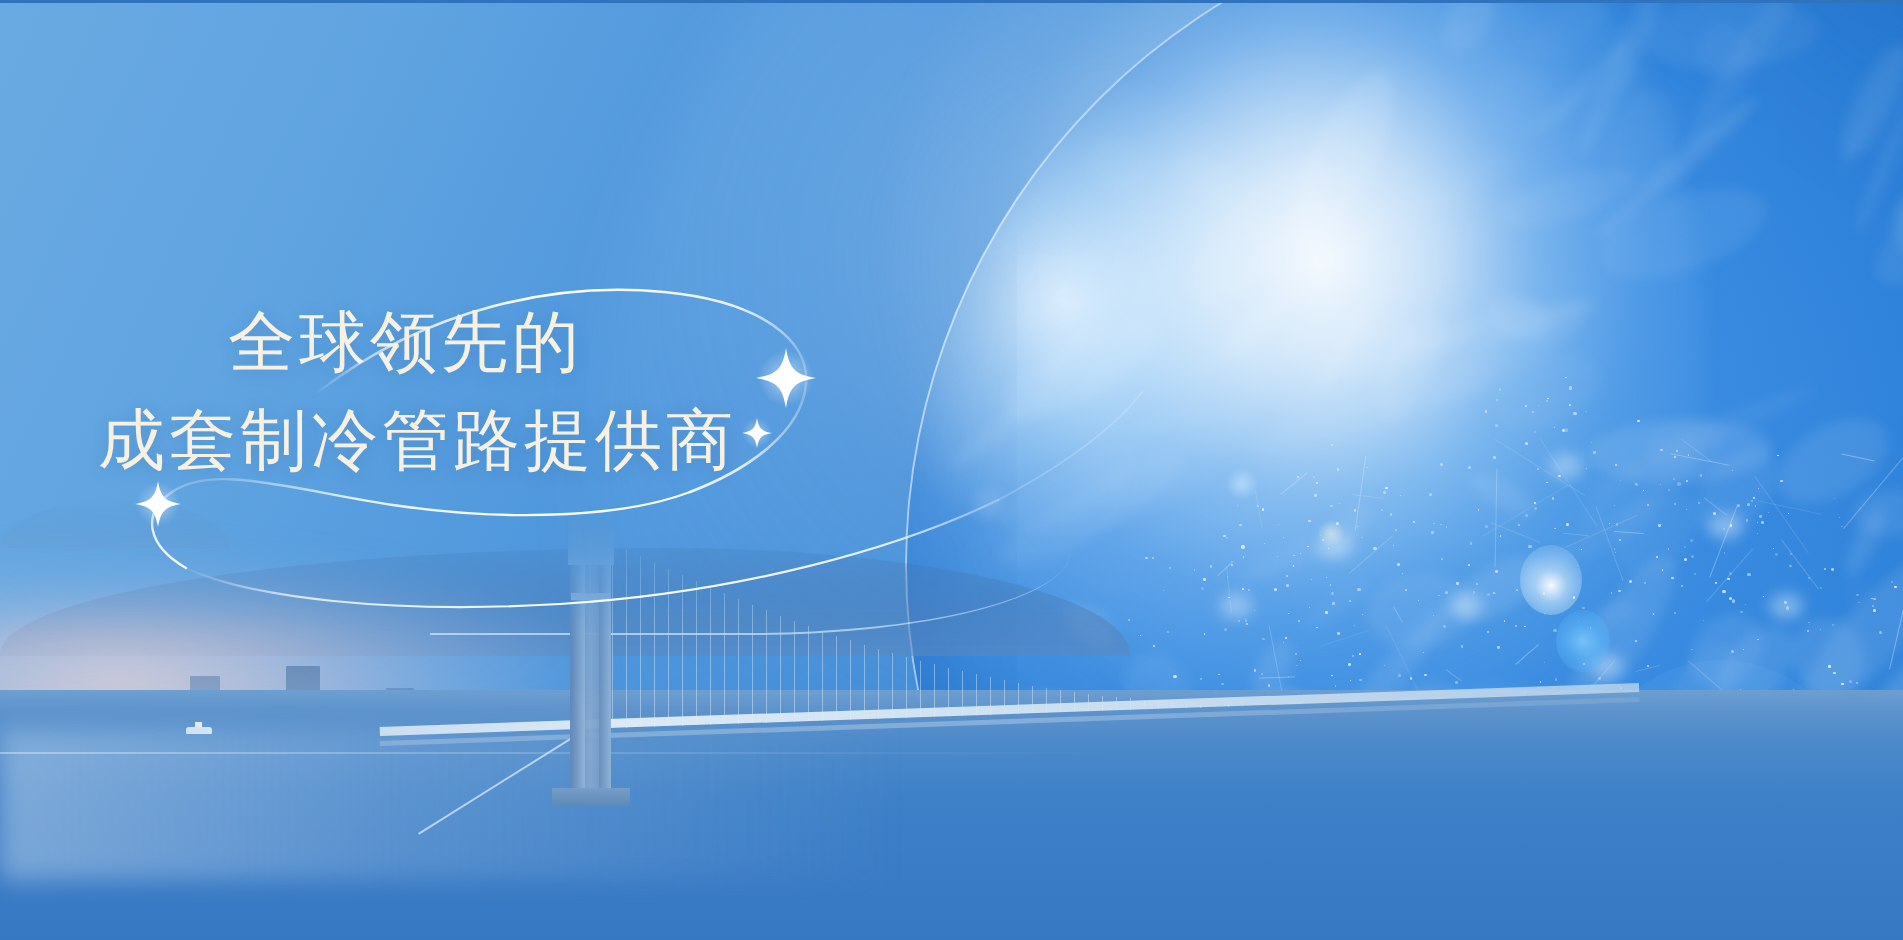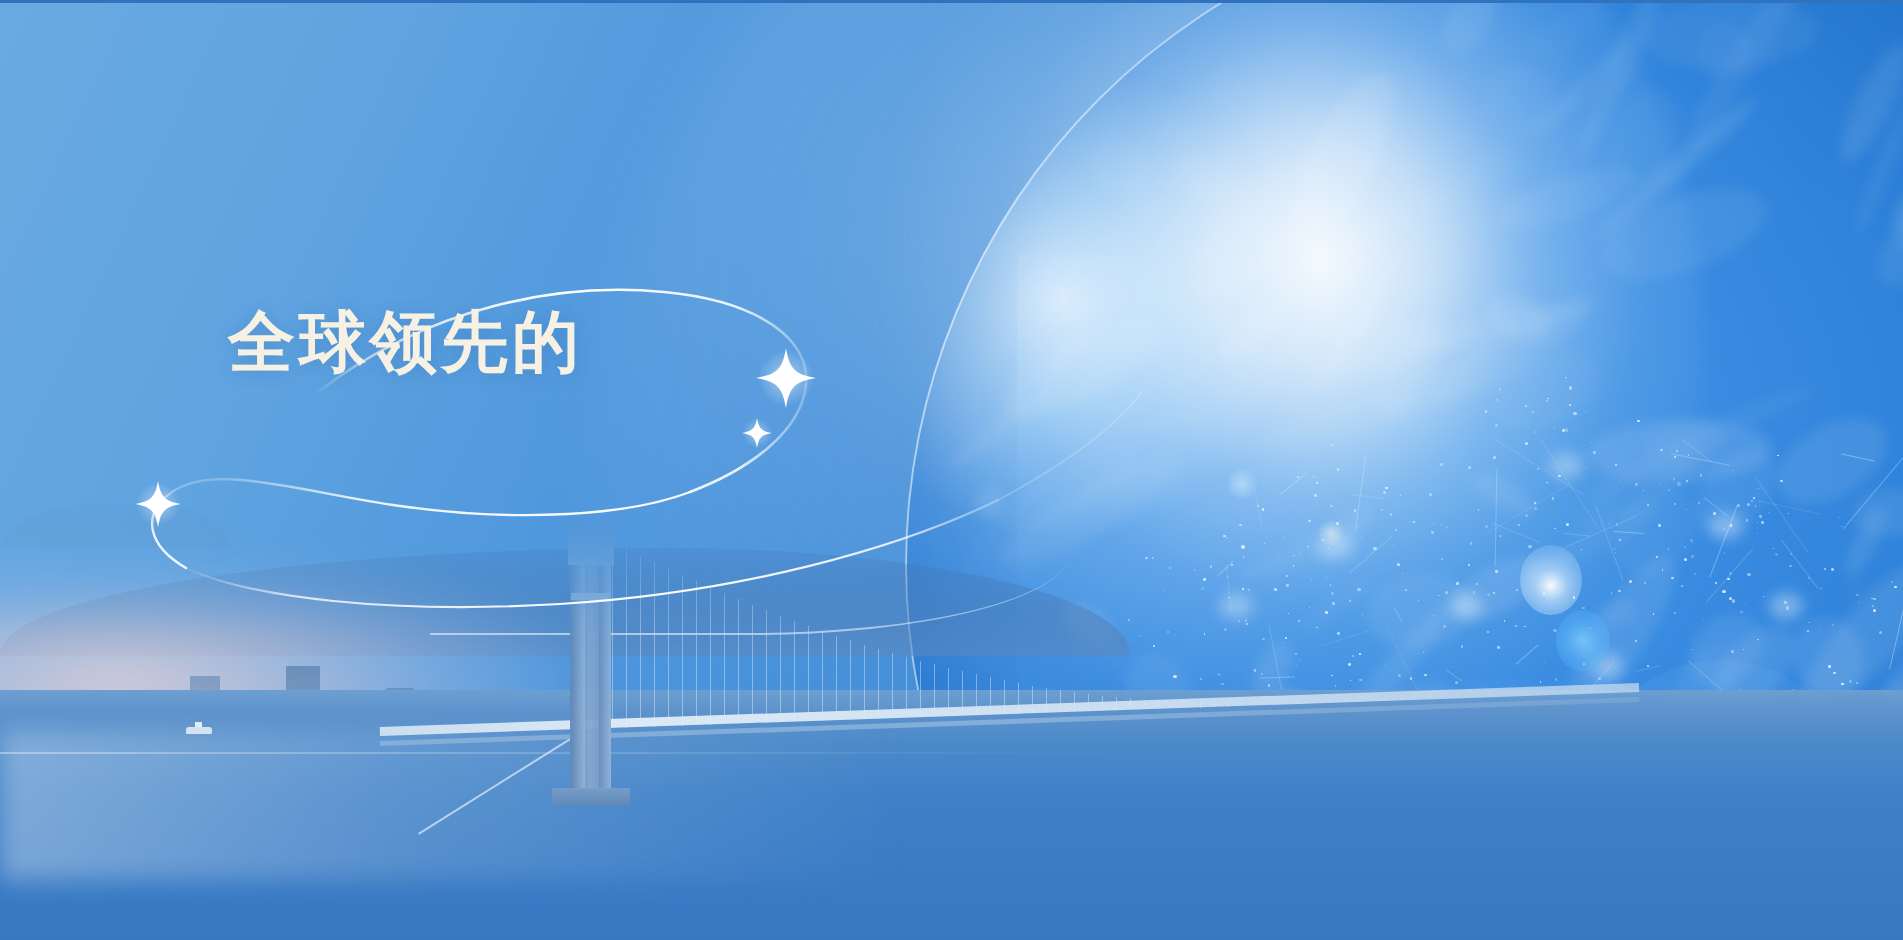--- a/index.html
+++ b/index.html
@@ -311,21 +311,21 @@
 
   
   .headline {
     position:absolute;
     left:98px; top:300px;
     z-index:40;
   }
   .headline .line {
     display:block;
     font-family:"Liberation Sans", "DejaVu Sans", sans-serif;
-    font-weight:bold;
+    font-weight:normal;
     color:#F6F1E3;
     letter-spacing:4px;
     white-space:nowrap;
     text-shadow:0 2px 16px rgba(28,84,150,0.22);
   }
   .headline .line-1 { font-size:67px; line-height:84px; margin-left:130px; }
   .headline .line-2 { font-size:67px; line-height:84px; margin-top:14px; }
 </style>
 </head>
 <body>
@@ -1284,15 +1284,16 @@
     </g>
 
     <g transform="translate(158,504)">
       <circle cx="0" cy="0" r="22" fill="url(#spg)" opacity="0.50"></circle>
       <path d="M 0 -23 C 2.8 -7, 7 -2.8, 23 0 C 7 2.8, 2.8 7, 0 23 C -2.8 7, -7 2.8, -23 0 C -7 -2.8, -2.8 -7, 0 -23 Z" fill="#ffffff"></path>
     </g>
   </svg>
 
   <div class="headline">
     <span class="line line-1">全球领先的</span>
+    <span class="line line-2">成套制冷管路提供商</span>
   </div>
 
 </div>
 
 </body></html>

